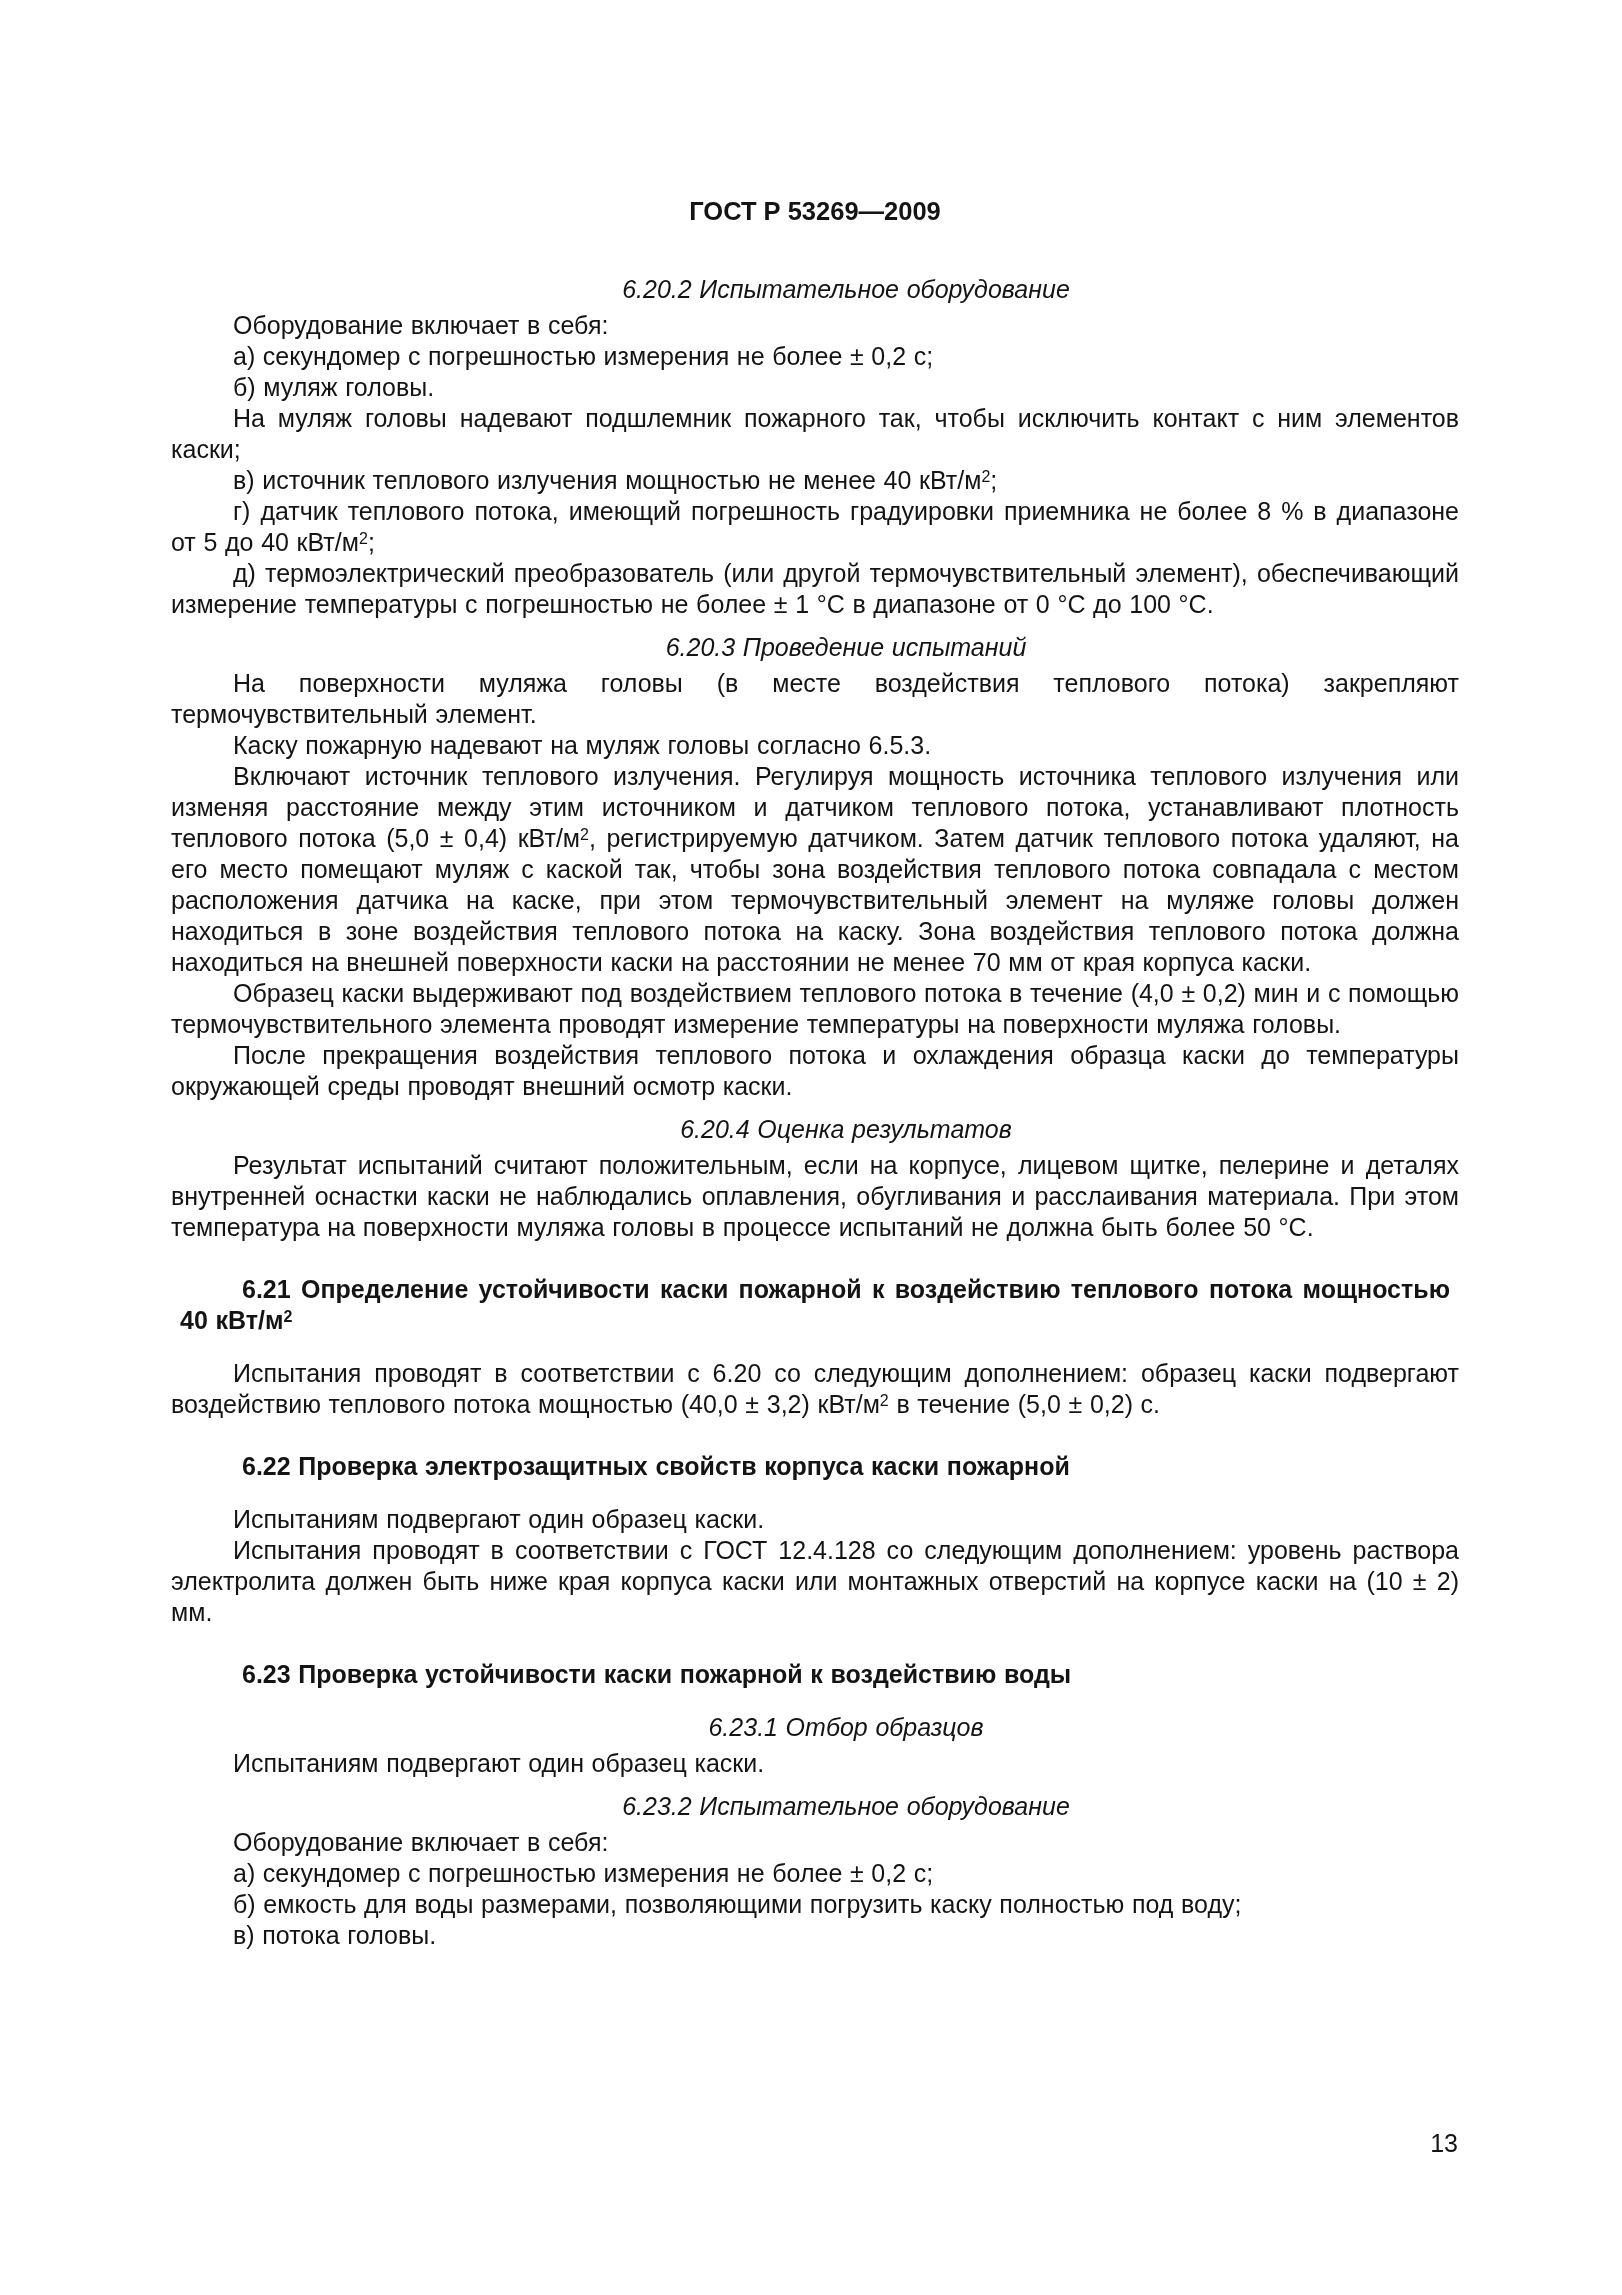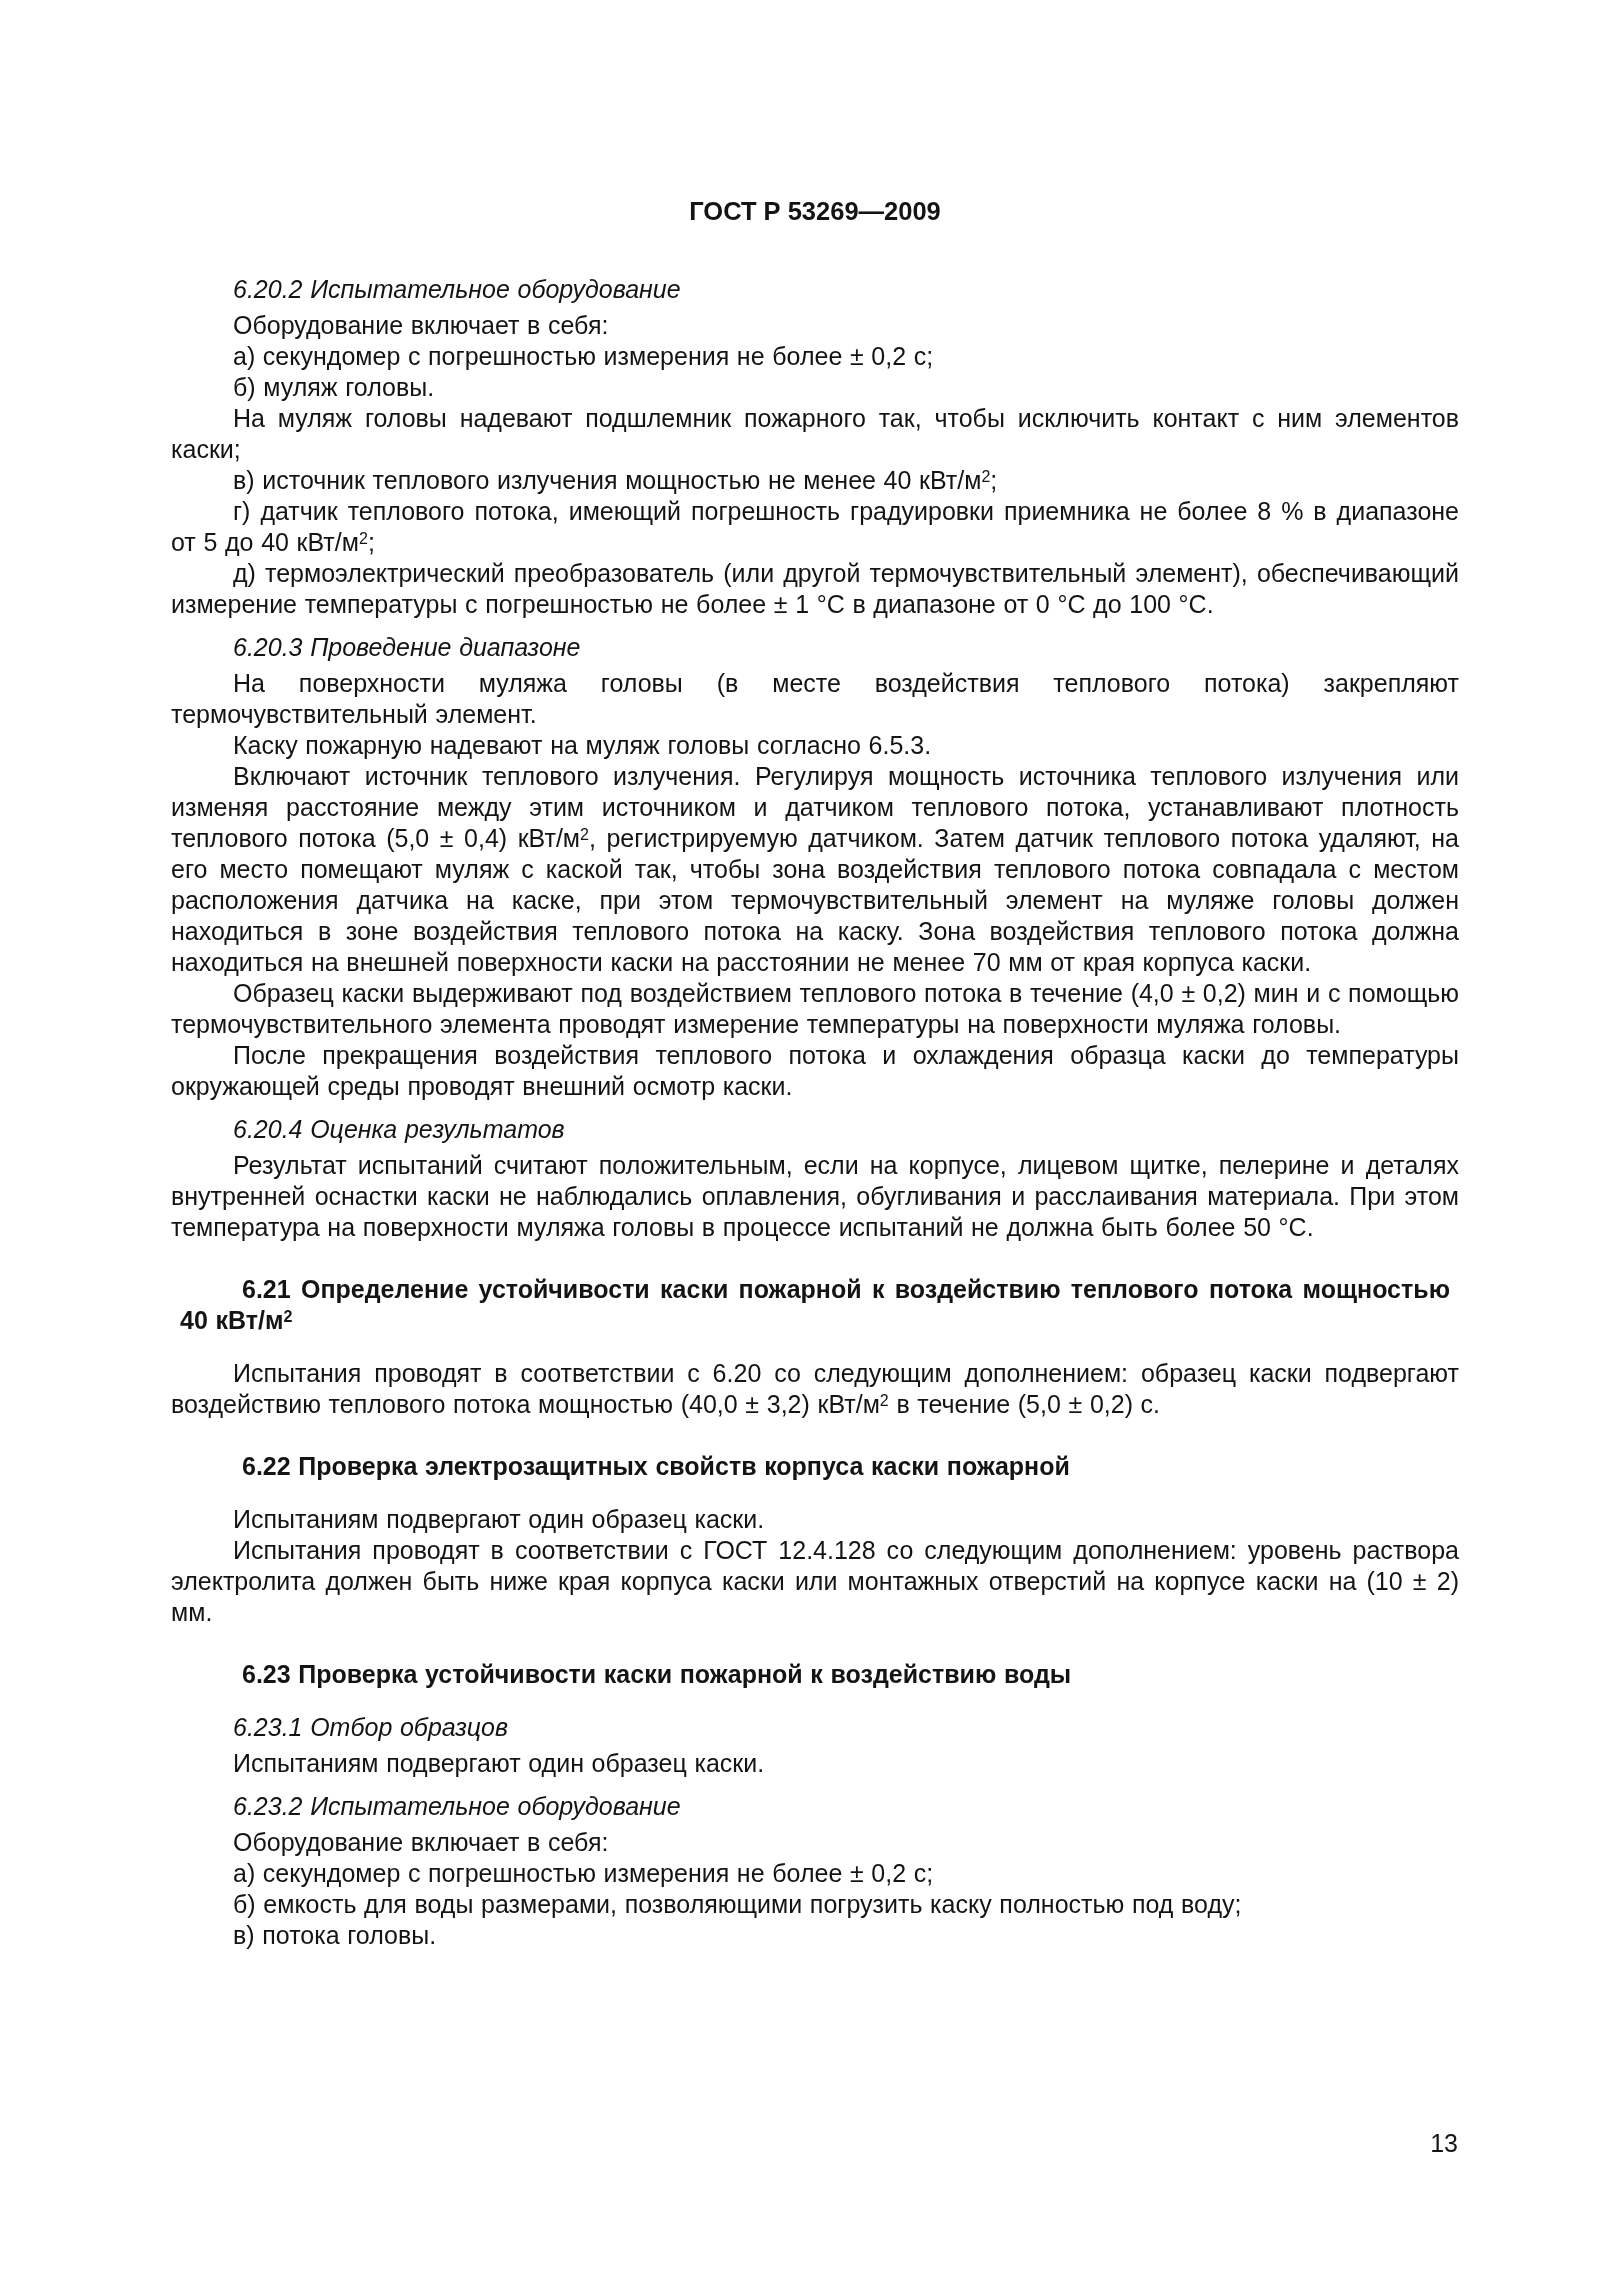--- a/index.html
+++ b/index.html
@@ -30,21 +30,21 @@
     line-height: 31px;
   }
   p.blk {
     margin: 0;
     text-align: justify;
     text-indent: 62px;
     word-spacing: 0.7px;
   }
   p.ital {
     font-style: italic;
-    text-align: left;
+    text-align: center;
     margin: 11.8px 0 5.2px;
   }
   p.bold {
     font-weight: bold;
     margin: 31px 9px 22px;
   }
   sup {
     font-size: 64%;
     line-height: 0;
     vertical-align: baseline;
@@ -68,21 +68,21 @@
   </div>
   <div class="doc-body">
       <p class="blk ital"><span>6.20.2 Испытательное оборудование</span></p>
       <p class="blk para"><span>Оборудование включает в себя:</span></p>
       <p class="blk para"><span>а) секундомер с погрешностью измерения не более ± 0,2 с;</span></p>
       <p class="blk para"><span>б) муляж головы.</span></p>
       <p class="blk para"><span>На муляж головы надевают подшлемник пожарного так, чтобы исключить контакт с ним элементов каски;</span></p>
       <p class="blk para"><span>в) источник теплового излучения мощностью не менее 40 кВт/м</span><sup>2</sup><span>;</span></p>
       <p class="blk para"><span>г) датчик теплового потока, имеющий погрешность градуировки приемника не более 8 % в диапазоне от 5 до 40 кВт/м</span><sup>2</sup><span>;</span></p>
       <p class="blk para"><span>д) термоэлектрический преобразователь (или другой термочувствительный элемент), обеспечивающий измерение температуры с погрешностью не более ± 1 °С в диапазоне от 0 °С до 100 °С.</span></p>
-      <p class="blk ital"><span>6.20.3 Проведение диапазоне</span></p>
+      <p class="blk ital"><span>6.20.3 Проведение испытаний</span></p>
       <p class="blk para"><span>На поверхности муляжа головы (в месте воздействия теплового потока) закрепляют термочувствительный элемент.</span></p>
       <p class="blk para"><span>Каску пожарную надевают на муляж головы согласно 6.5.3.</span></p>
       <p class="blk para"><span>Включают источник теплового излучения. Регулируя мощность источника теплового излучения или изменяя расстояние между этим источником и датчиком теплового потока, устанавливают плотность теплового потока (5,0 ± 0,4) кВт/м</span><sup>2</sup><span>, регистрируемую датчиком. Затем датчик теплового потока удаляют, на его место помещают муляж с каской так, чтобы зона воздействия теплового потока совпадала с местом расположения датчика на каске, при этом термочувствительный элемент на муляже головы должен находиться в зоне воздействия теплового потока на каску. Зона воздействия теплового потока должна находиться на внешней поверхности каски на расстоянии не менее 70 мм от края корпуса каски.</span></p>
       <p class="blk para"><span>Образец каски выдерживают под воздействием теплового потока в течение (4,0 ± 0,2) мин и с помощью термочувствительного элемента проводят измерение температуры на поверхности муляжа головы.</span></p>
       <p class="blk para"><span>После прекращения воздействия теплового потока и охлаждения образца каски до температуры окружающей среды проводят внешний осмотр каски.</span></p>
       <p class="blk ital"><span>6.20.4 Оценка результатов</span></p>
       <p class="blk para"><span>Результат испытаний считают положительным, если на корпусе, лицевом щитке, пелерине и деталях внутренней оснастки каски не наблюдались оплавления, обугливания и расслаивания материала. При этом температура на поверхности муляжа головы в процессе испытаний не должна быть более 50 °С.</span></p>
       <p class="blk bold"><span>6.21 Определение устойчивости каски пожарной к воздействию теплового потока мощностью 40 кВт/м</span><sup>2</sup></p>
       <p class="blk para"><span>Испытания проводят в соответствии с 6.20 со следующим дополнением: образец каски подвергают воздействию теплового потока мощностью (40,0 ± 3,2) кВт/м</span><sup>2</sup><span> в течение (5,0 ± 0,2) с.</span></p>
       <p class="blk bold"><span>6.22 Проверка электрозащитных свойств корпуса каски пожарной</span></p>

